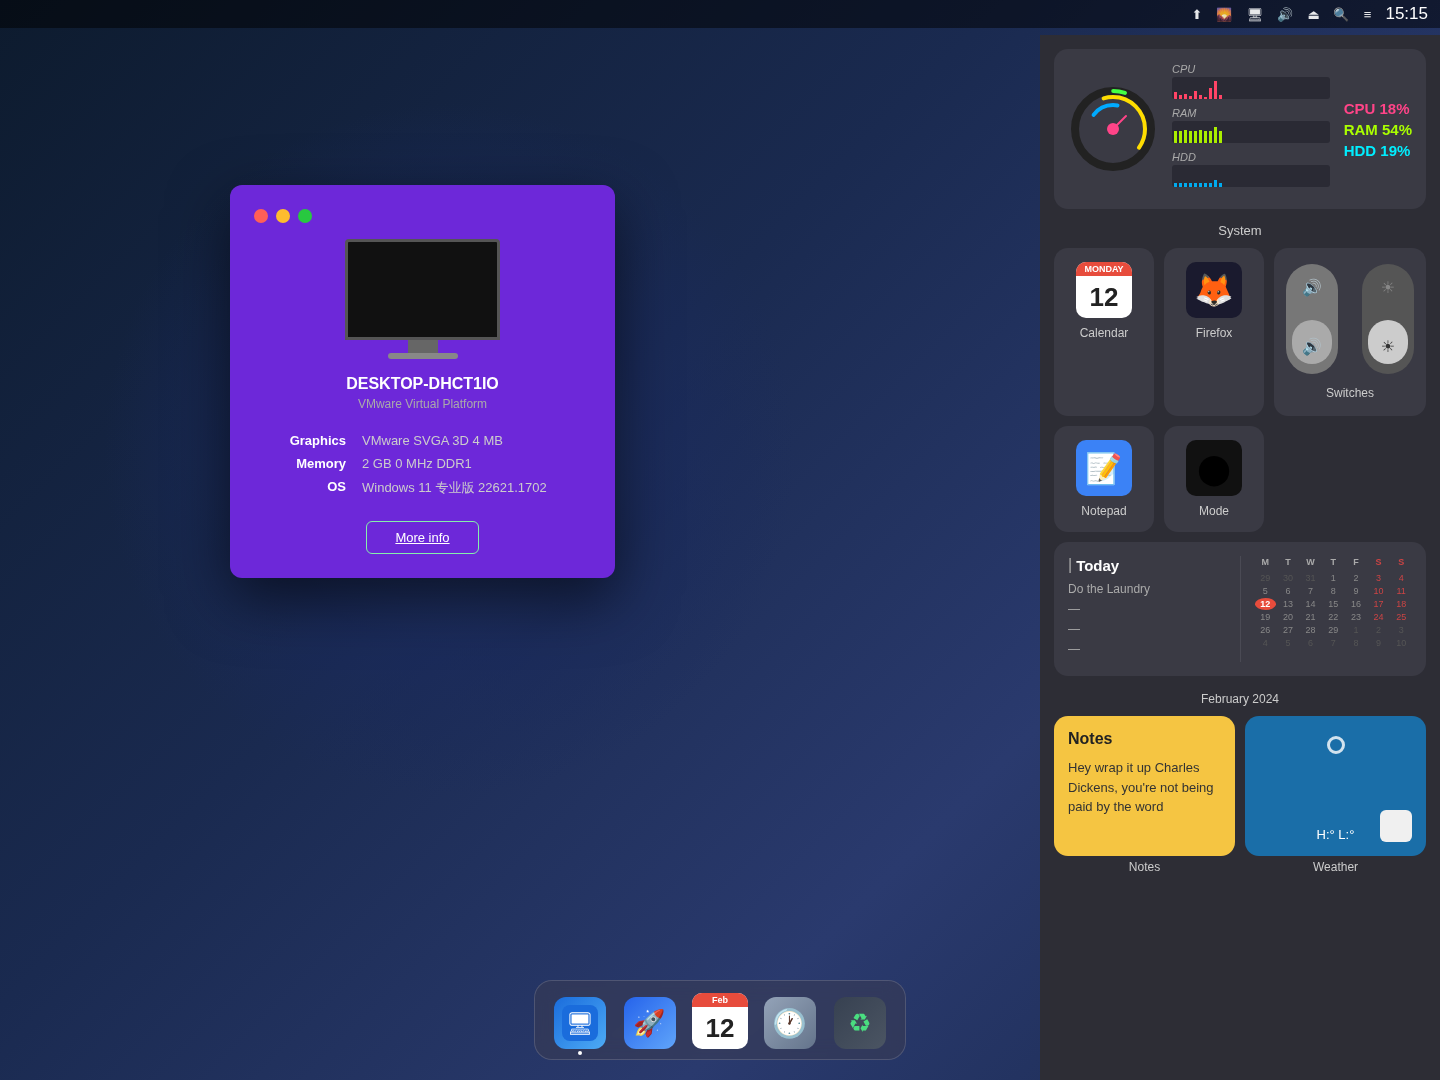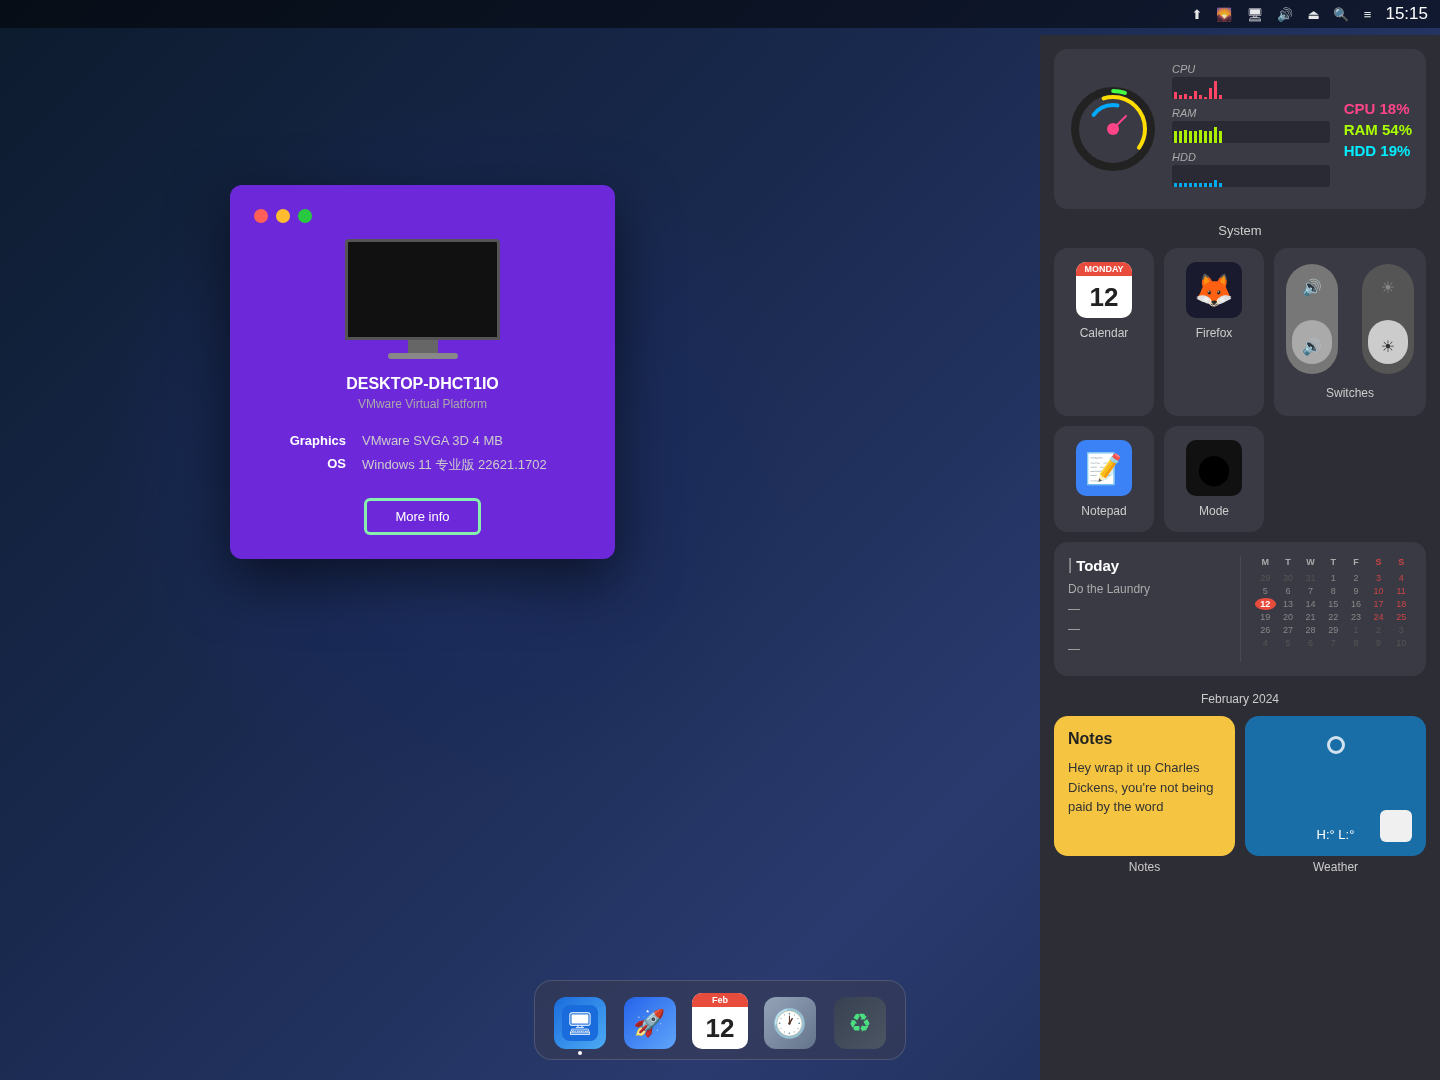--- a/index.html
+++ b/index.html
@@ -151,25 +151,26 @@
       font-weight: 600;
       text-align: right;
       width: 100px;
     }
 
     .more-info-btn {
       display: block;
       margin: 20px auto 0;
       padding: 8px 28px;
       background: transparent;
-      border: 3px solid #86efac;
+      border: 1px solid #86efac;
       border-radius: 6px;
       color: white;
       font-size: 13px;
       cursor: pointer;
+      text-decoration: underline;
     }
 
     
     .dock {
       position: absolute;
       bottom: 20px;
       left: 50%;
       transform: translateX(-50%);
       background: rgba(60,60,80,0.5);
       border: 1px solid rgba(255,255,255,0.15);
@@ -600,20 +601,24 @@
   </div>
 
   <div class="dialog-hostname">DESKTOP-DHCT1IO</div>
   <div class="dialog-platform">VMware Virtual Platform</div>
 
   <table class="dialog-specs">
     <tbody>
     <tr>
       <td>Graphics</td>
       <td>VMware SVGA 3D  4 MB</td>
+    </tr>
+    <tr>
+      <td>Memory</td>
+      <td>2 GB  0 MHz DDR1</td>
     </tr>
     <tr>
       <td>OS</td>
       <td>Windows 11 专业版 22621.1702</td>
     </tr>
   </tbody>
     </table>
 
   <button class="more-info-btn">More info</button>
 </div>

